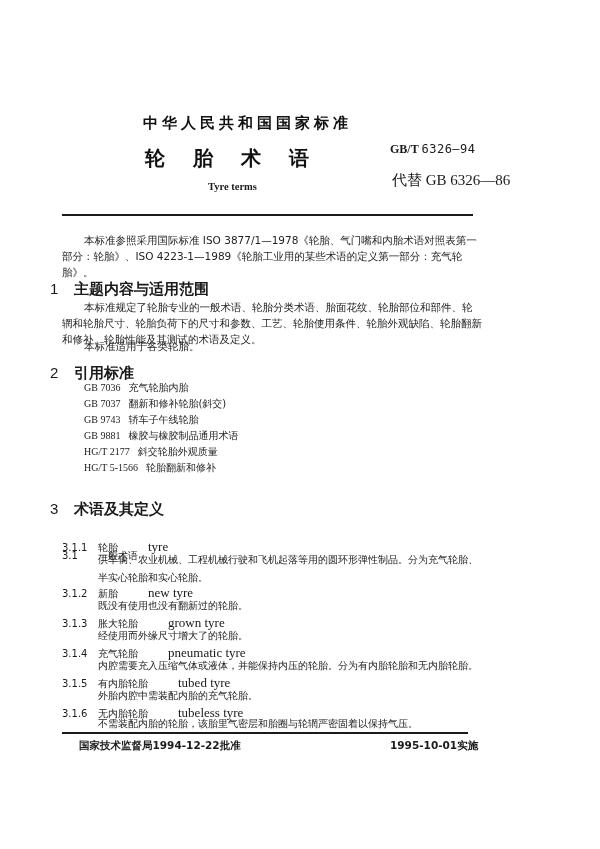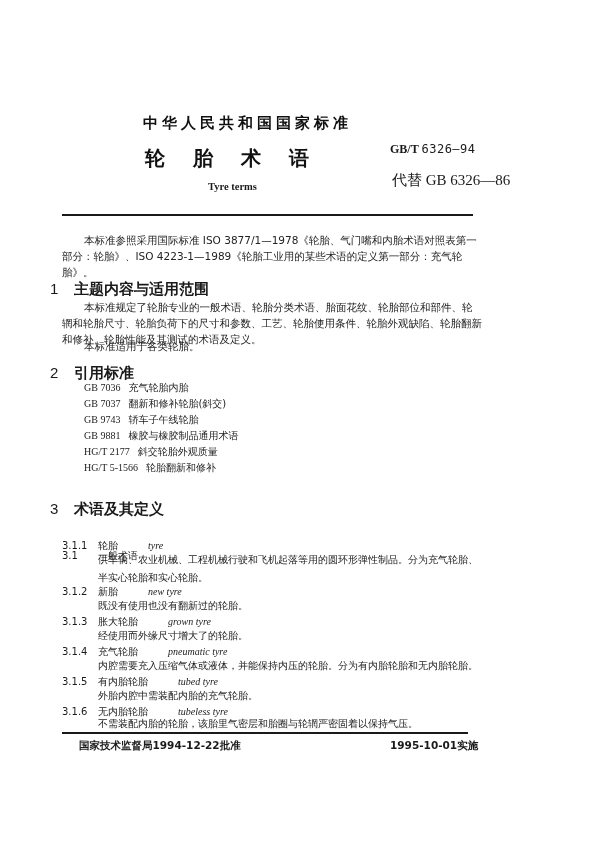--- a/index.html
+++ b/index.html
@@ -18,21 +18,21 @@
   .para { position:absolute; left:62px; width:420px; }
   .indent { text-indent:22px; }
   .section-h { position:absolute; left:50px; font-family:Liberation Sans, sans-serif; font-weight:bold; font-size:15px; }
   .section-h .n { display:inline-block; width:24px; font-weight:normal; }
   .ref-list { position:absolute; left:84px; top:380px; }
   .ref { height:16px; font-size:10px; line-height:16px; font-family:"DejaVu Sans", sans-serif; }
   .ref .c { font-family:"Liberation Serif", serif; display:inline-block; margin-right:8px; }
   .term { position:absolute; left:62px; font-size:10px; font-family:"DejaVu Sans", sans-serif; }
   .term .no { display:inline-block; width:36px; font-family:"DejaVu Sans", sans-serif; }
   .term .cn { margin-right:30px;text-align:right; }
-  .term .en { font-family:"Liberation Serif", serif; font-size:10px;font-style:italic; }
+  .term .en { font-family:"Liberation Serif", serif; font-size:13px; }
   .def { position:absolute; left:98px; font-size:10px; line-height:18px; font-family:"DejaVu Sans", sans-serif; width:380px; white-space:normal; }
   .footer-l { left:62px; top:739px; font-family:"DejaVu Sans", sans-serif; font-weight:bold; font-size:10.5px;padding-left:17px; }
   .footer-r { left:390px; top:739px; font-family:"DejaVu Sans", sans-serif; font-weight:bold; font-size:10.5px; }
 </style>
 </head>
 <body>
 
 <div class="abs nation">中华人民共和国国家标准</div>
 <div class="abs title">
   <span>轮</span><span>胎</span><span>术</span><span>语</span>

